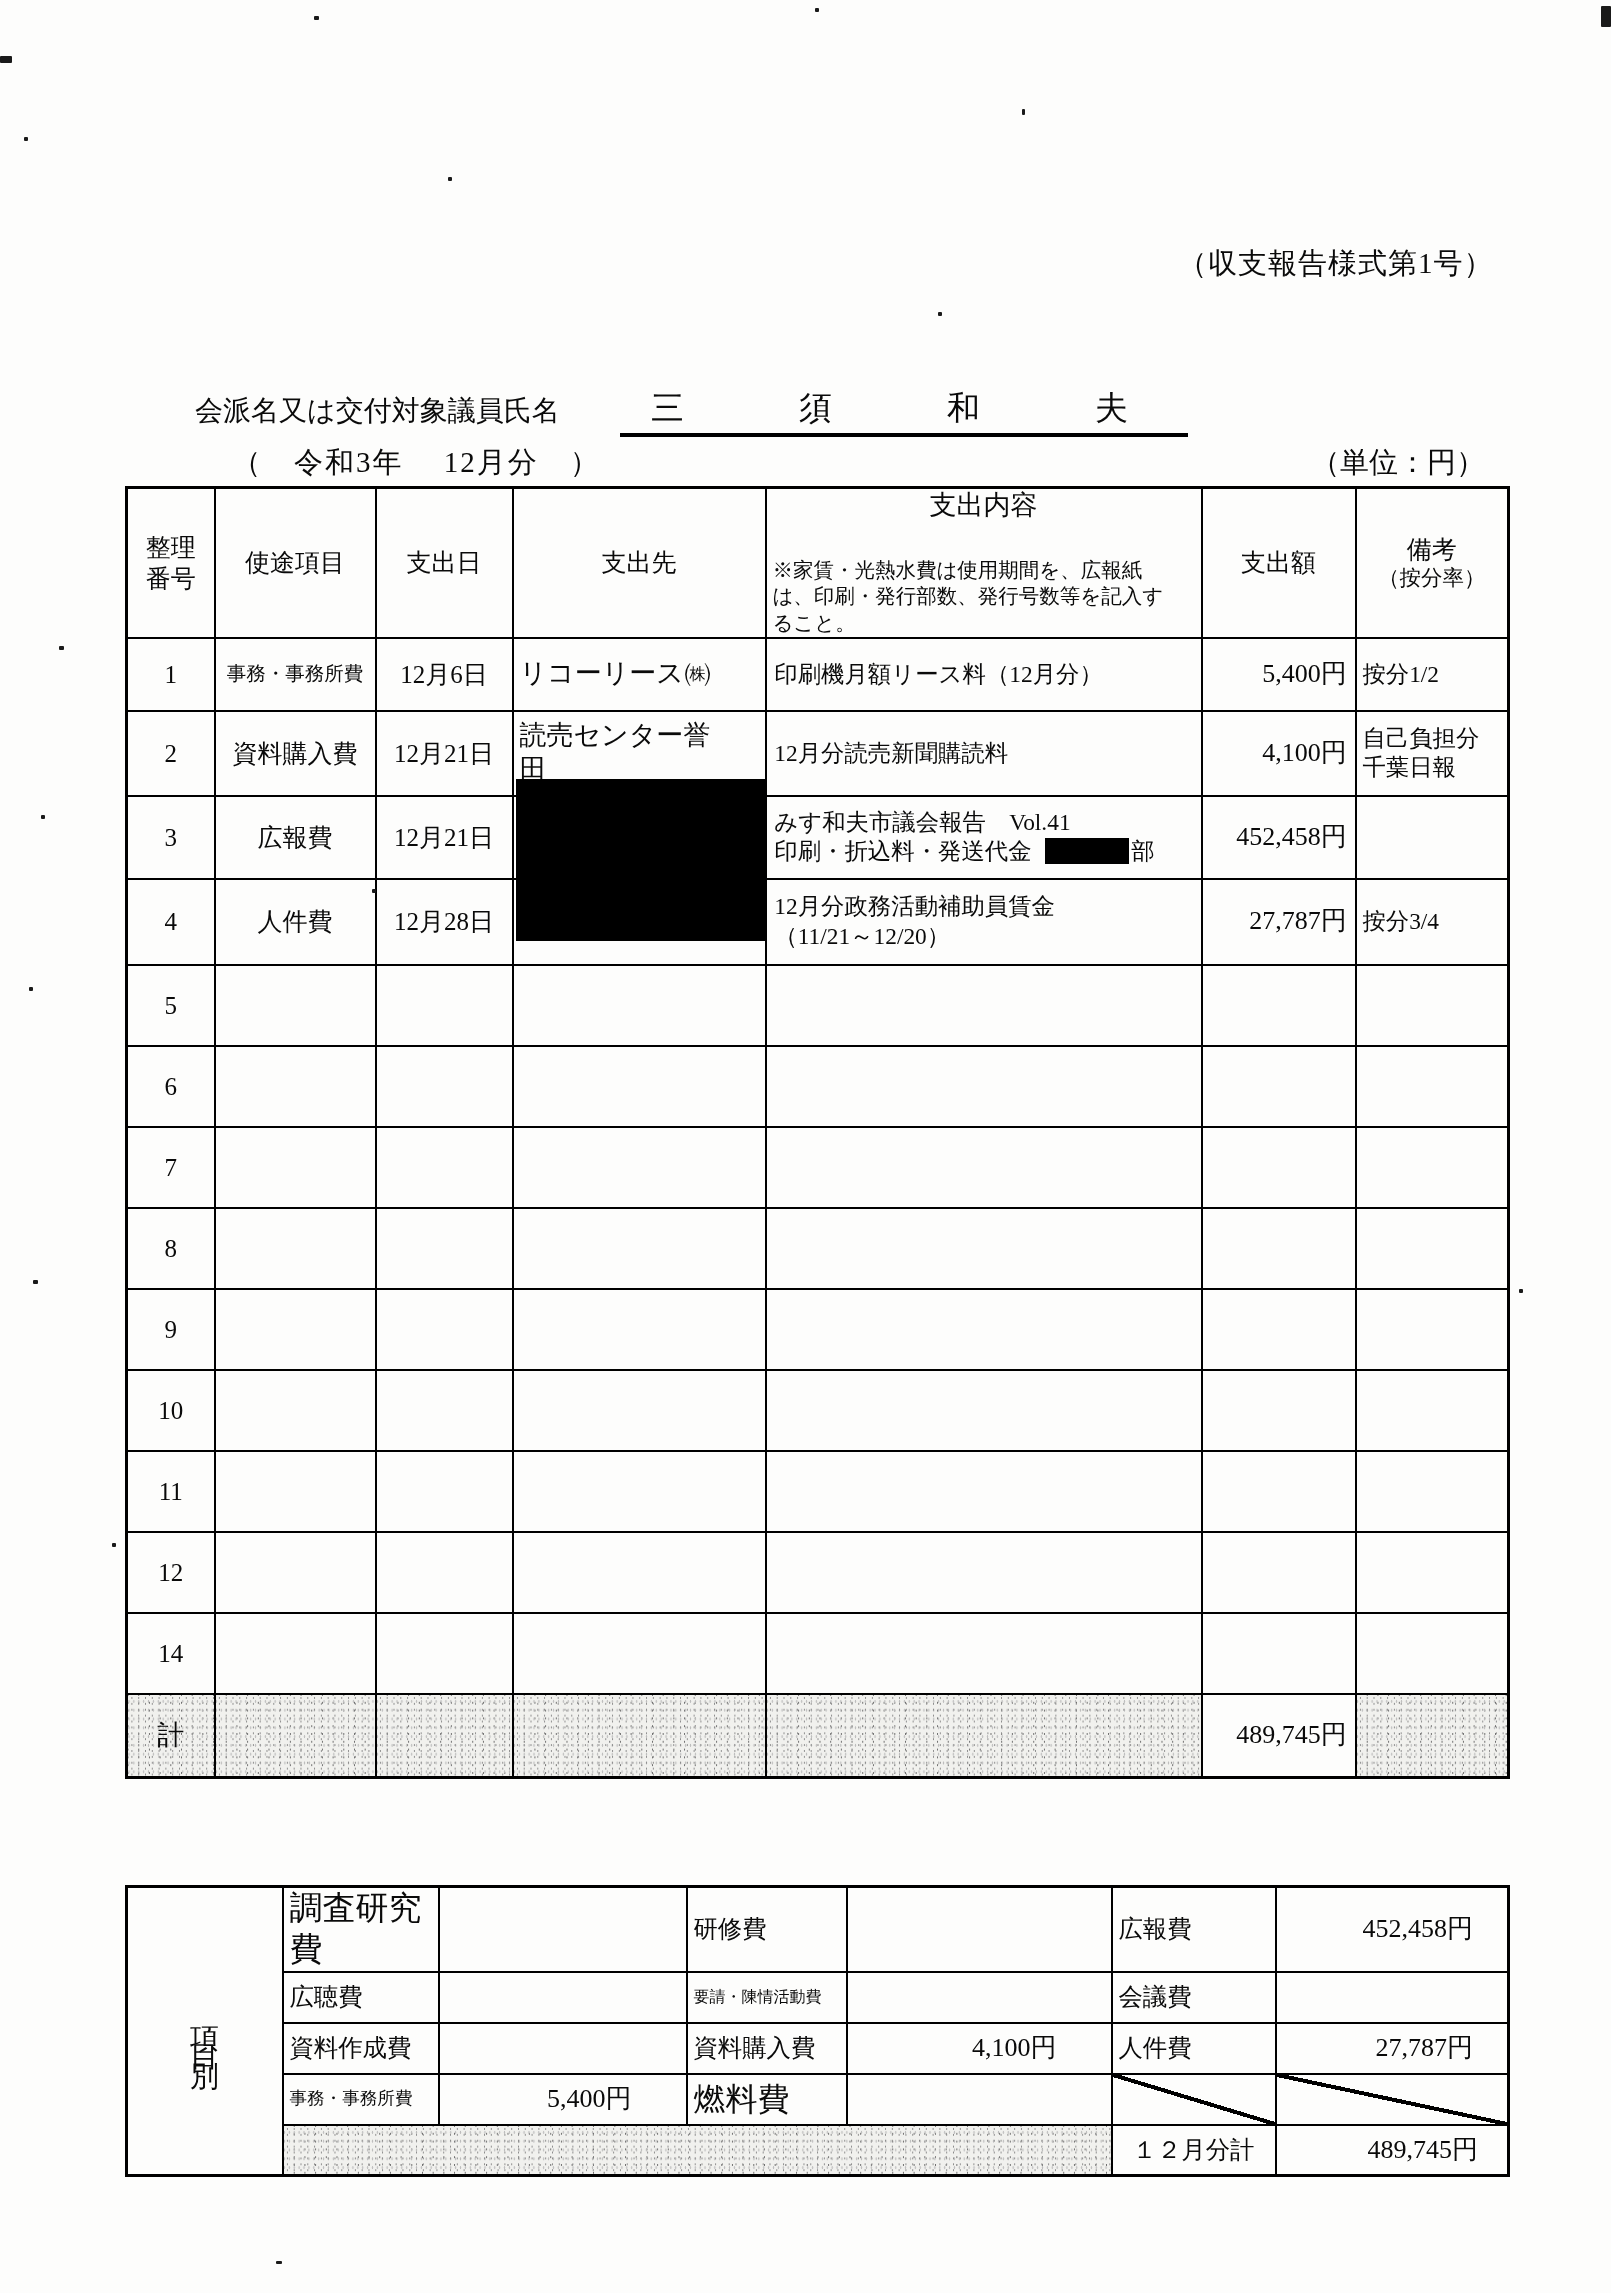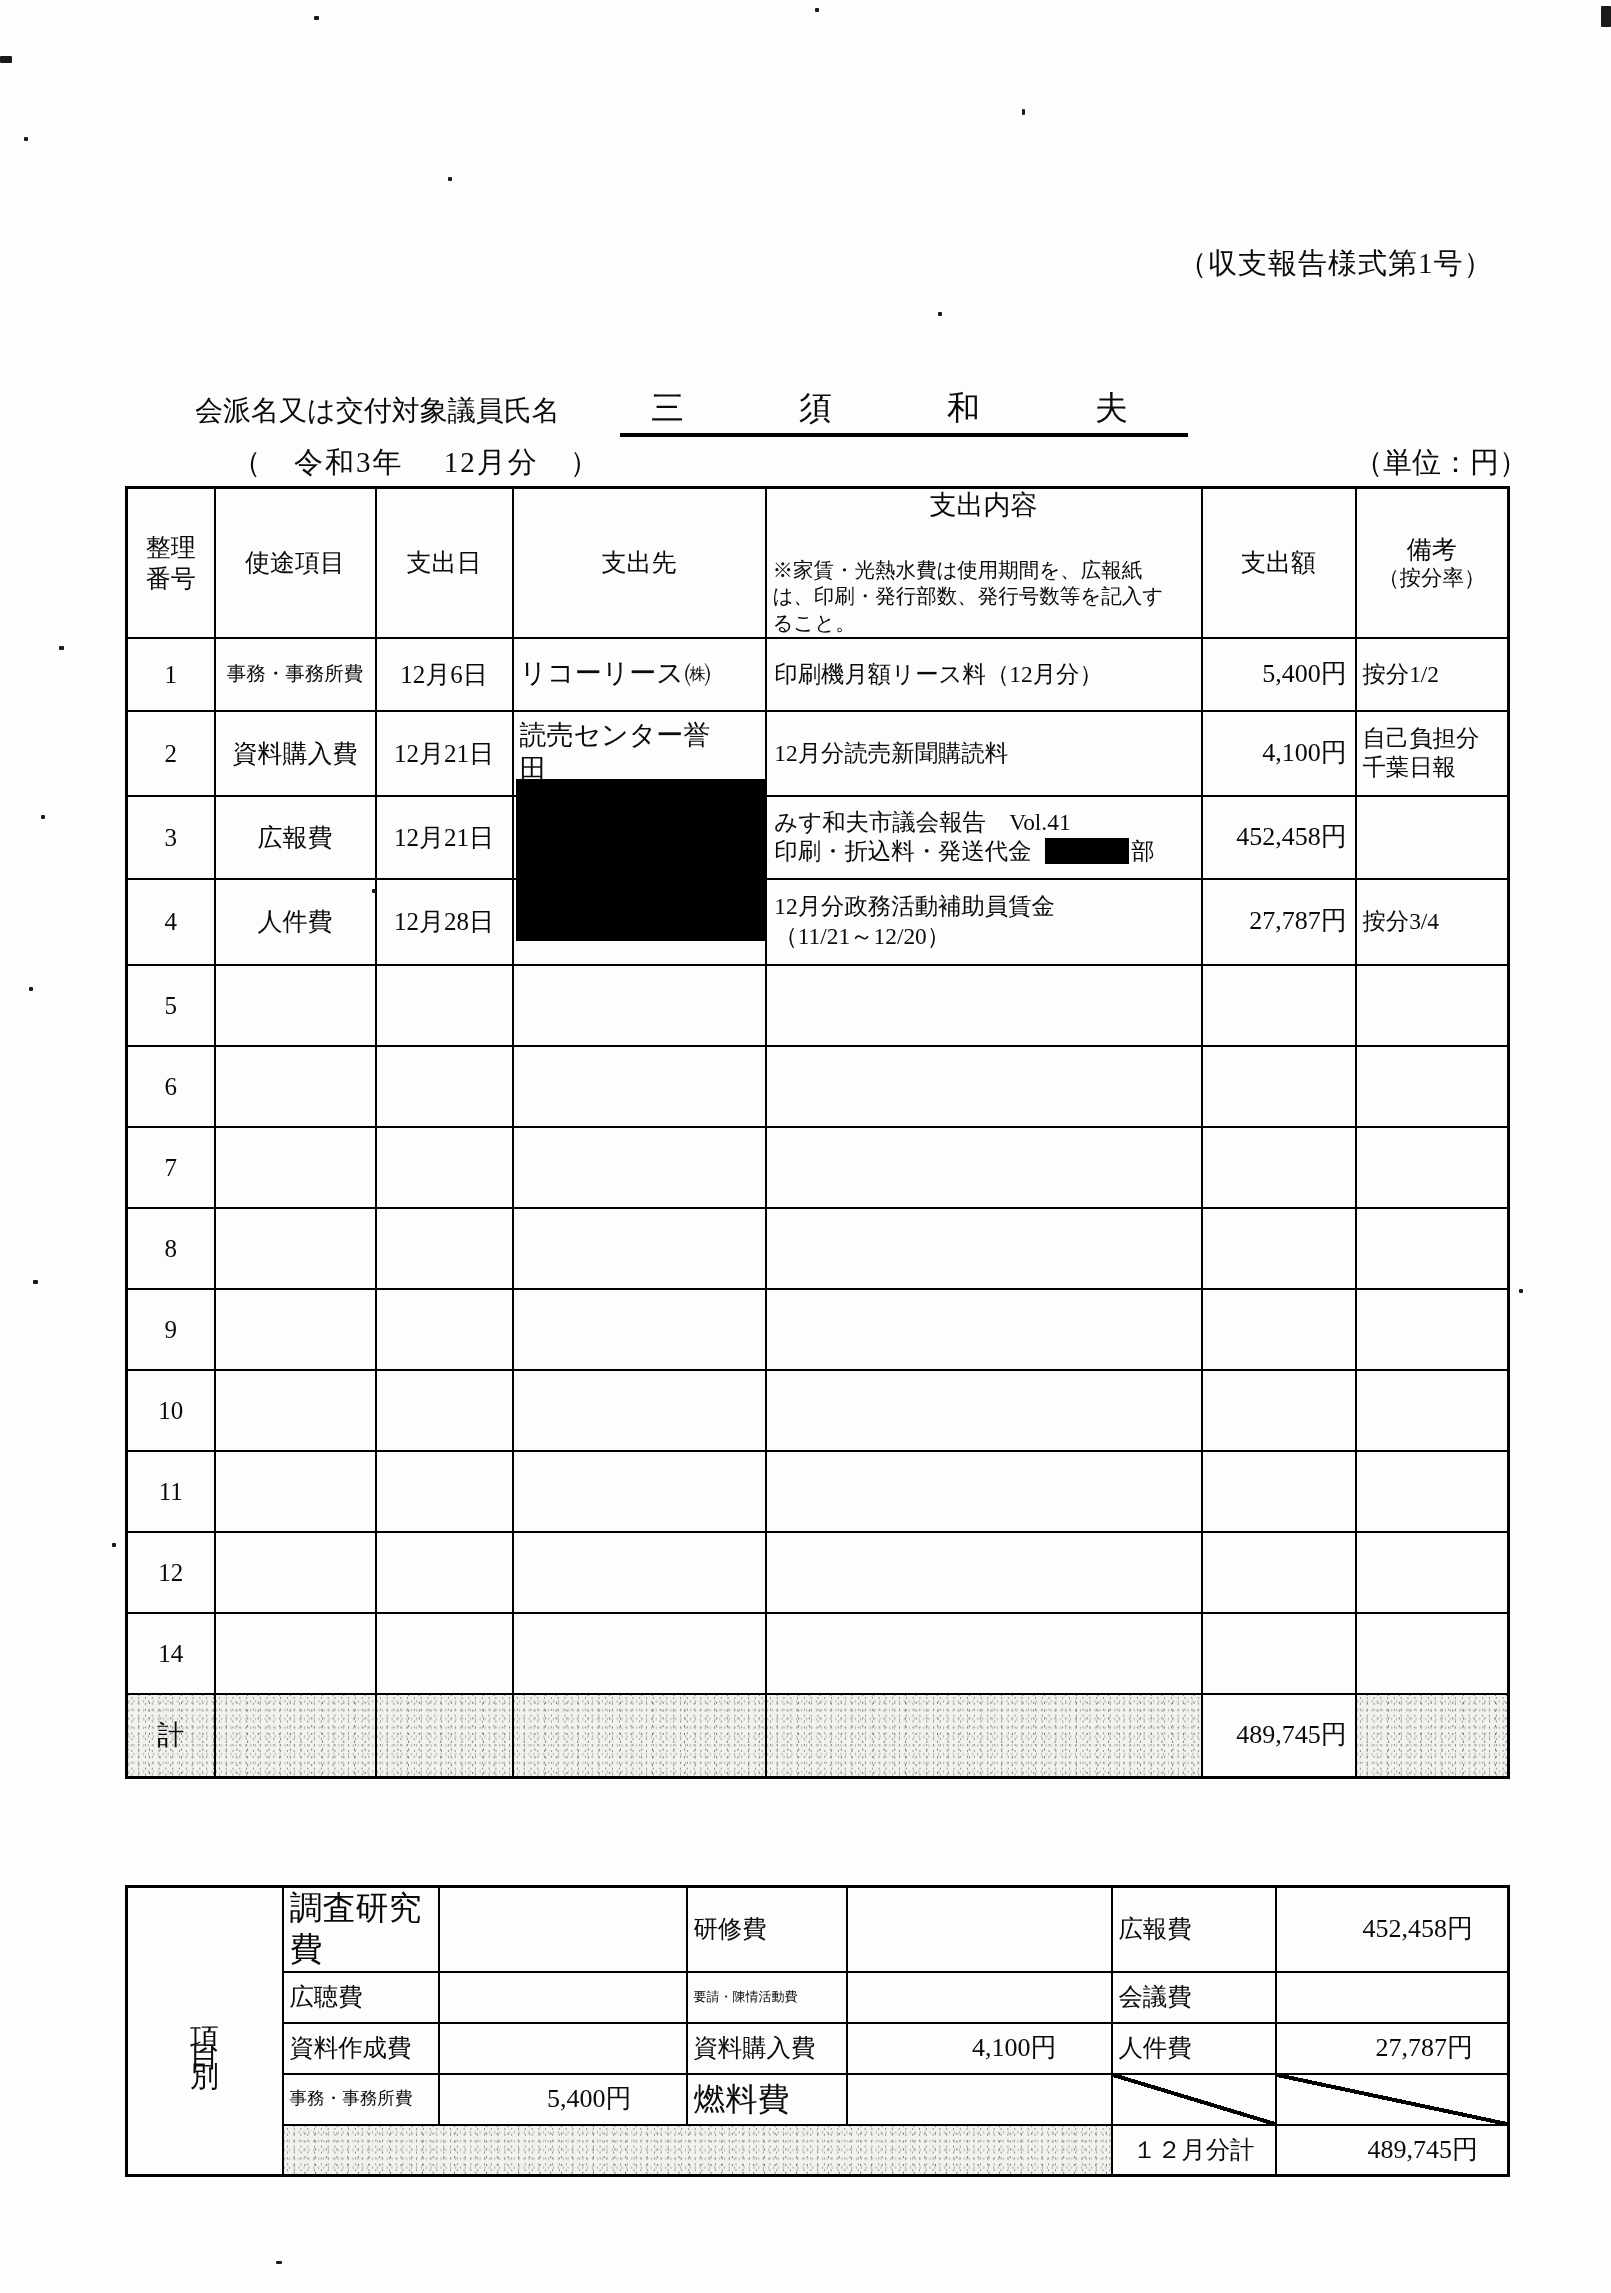--- a/index.html
+++ b/index.html
@@ -8,21 +8,21 @@
 
   .abs{position:absolute;}
 
   
   #form-number{left:1178px;top:244px;font-size:29px;letter-spacing:1px;}
   #doc-title{left:655px;top:291px;font-size:36px;letter-spacing:2.9px;}
   #name-label{left:195px;top:392px;font-size:28px;}
   #member-name{left:651px;top:386px;font-size:33px;letter-spacing:115px;white-space:nowrap;}
   #name-underline{left:620px;top:433px;width:568px;height:3.9px;background:#000;}
   #period{left:232px;top:443px;font-size:29px;letter-spacing:2px;}
-  #unit-note{left:1354px;top:443px;font-size:29px;}
+  #unit-note{left:1311px;top:443px;font-size:29px;}
 
   
   table{border-collapse:collapse;table-layout:fixed;}
   td{border:2.9px solid #000;vertical-align:middle;padding:0;overflow:hidden;
      font-size:25px;line-height:1.25;}
   #main-table{left:125px;top:486px;}
   #main-table{border:3.9px solid #000;}
   #summary-table{left:125px;top:1885px;border:3.9px solid #000;}
 
   tr.h-head{height:131px;} tr.h-r1{height:73px;} tr.h-r2{height:85px;}
@@ -268,21 +268,21 @@
       <td class="rem" style="font-size:33px">調査研究費</td>
       <td class="amt" style="padding-right:54px"></td>
       <td class="rem" style="font-size:24.4px">研修費</td>
       <td class="amt" style="padding-right:54px"></td>
       <td class="rem" style="font-size:24.4px">広報費</td>
       <td class="amt" style="padding-right:34px">452,458円</td>
     </tr>
     <tr class="h-sum">
       <td class="rem" style="font-size:24.4px">広聴費</td>
       <td class="amt" style="padding-right:54px"></td>
-      <td class="rem" style="font-size:13px">要請・陳情活動費</td>
+      <td class="rem" style="font-size:16px">要請・陳情活動費</td>
       <td class="amt" style="padding-right:54px"></td>
       <td class="rem" style="font-size:24.4px">会議費</td>
       <td class="amt" style="padding-right:34px"></td>
     </tr>
     <tr class="h-sum">
       <td class="rem" style="font-size:24.4px">資料作成費</td>
       <td class="amt" style="padding-right:54px"></td>
       <td class="rem" style="font-size:24.4px">資料購入費</td>
       <td class="amt" style="padding-right:54px">4,100円</td>
       <td class="rem" style="font-size:24.4px">人件費</td>

